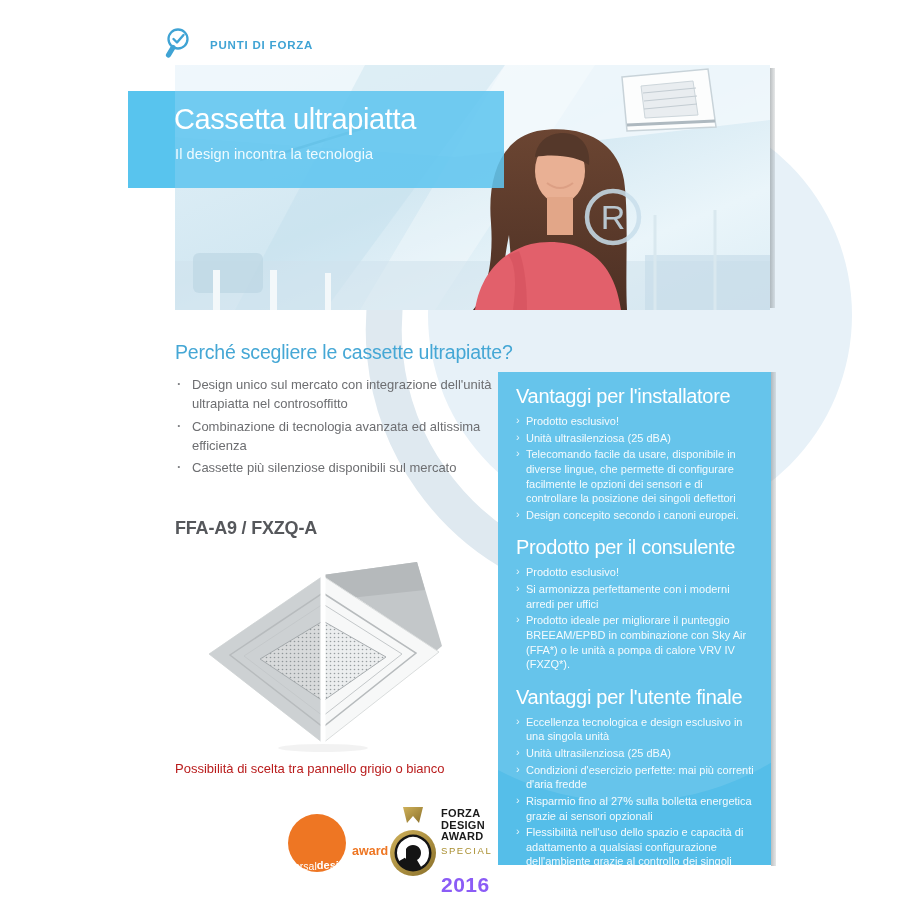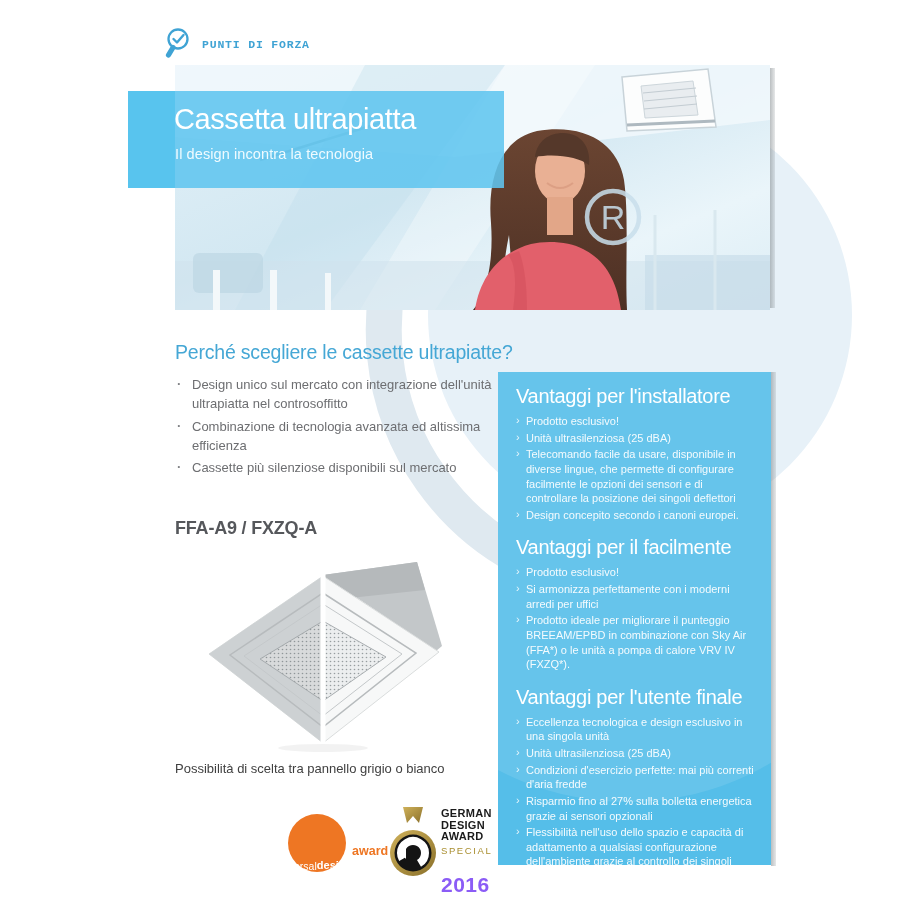--- a/index.html
+++ b/index.html
@@ -8,21 +8,21 @@
     background:#ffffff;
     font-family:"Liberation Sans", sans-serif;
     color:#6d6e71;
   }
   .abs{position:absolute;}
 
   
   #watermark{left:0;top:0;width:900px;height:900px;z-index:1;pointer-events:none;}
 
   
-  #eyebrow{left:163px;top:26px;z-index:6;display:flex;align-items:center;gap:8px;font-family:Liberation Mono, monospace;}
+  #eyebrow{left:163px;top:26px;z-index:6;display:flex;align-items:center;gap:16px;}
   #eyebrow .label{color:#3fa3d4;font-size:11.5px;font-weight:bold;letter-spacing:0.8px;padding-top:4px;}
 
   
   #hero{left:175px;top:65px;width:595px;height:245px;z-index:2;overflow:hidden;}
   #hero svg{display:block;}
   #hero-shadow{left:770px;top:68px;width:5px;height:240px;z-index:5;
     background:linear-gradient(to right,rgba(130,138,142,0.55),rgba(130,138,142,0.2));}
 
   
   #banner{left:128px;top:91px;width:376px;height:97px;z-index:3;
@@ -36,21 +36,21 @@
   
   #why-heading{left:175px;top:341px;z-index:4;color:#45a7d5;font-size:19.5px;letter-spacing:-0.2px;}
   #why-list{left:175px;top:376px;width:335px;z-index:4;list-style:none;margin:0;padding:0;
     font-size:13px;line-height:1.45;color:#6d6e71;}
   #why-list li{position:relative;padding-left:17px;margin-bottom:4px;}
   #why-list li::before{content:"\00B7";position:absolute;left:2px;top:-1px;font-weight:bold;color:#808285;}
 
   
   #model{left:175px;top:518px;z-index:4;color:#55575b;font-size:18px;font-weight:bold;letter-spacing:-0.2px;}
   #product{left:193px;top:560px;width:260px;height:200px;z-index:4;}
-  #caption{left:175px;top:761px;z-index:4;font-size:13px;color:#404040;}
+  #caption{left:175px;top:761px;z-index:4;font-size:13px;color:#b91c1c;}
 
   
   #panel{left:498px;top:372px;width:273px;height:493px;z-index:2;background:#55bee9;
     overflow:hidden;box-sizing:border-box;padding:13px 15px 0 18px;}
   #panel::before{content:"";position:absolute;left:-150px;top:-130px;width:560px;height:560px;
     border-radius:50%;background:rgba(255,255,255,0.10);}
   #panel .section{position:relative;}
   #panel h2{margin:0 0 6px 0;color:#ffffff;font-weight:normal;font-size:20px;letter-spacing:-0.3px;}
   #panel .section + .section h2{margin-top:14px;}
   #panel ul{list-style:none;margin:0;padding:0;font-size:11px;line-height:1.33;
@@ -201,21 +201,21 @@
   <div class="section">
     <h2>Vantaggi per l'installatore</h2>
     <ul>
       <li>Prodotto esclusivo!</li>
       <li>Unità ultrasilenziosa (25 dBA)</li>
       <li>Telecomando facile da usare, disponibile in diverse lingue, che permette di configurare facilmente le opzioni dei sensori e di controllare la posizione dei singoli deflettori</li>
       <li>Design concepito secondo i canoni europei.</li>
     </ul>
   </div>
   <div class="section">
-    <h2>Vantaggi per il facilmente</h2>
+    <h2>Prodotto per il consulente</h2>
     <ul>
       <li>Prodotto esclusivo!</li>
       <li>Si armonizza perfettamente con i moderni arredi per uffici</li>
       <li>Prodotto ideale per migliorare il punteggio BREEAM/EPBD in combinazione con Sky Air (FFA*) o le unità a pompa di calore VRV IV (FXZQ*).</li>
     </ul>
   </div>
   <div class="section">
     <h2>Vantaggi per l'utente finale</h2>
     <ul>
       <li>Eccellenza tecnologica e design esclusivo in una singola unità</li>
@@ -245,19 +245,19 @@
         <stop offset="1" stop-color="#8a702a"></stop>
       </linearGradient>
     </defs>
     <polygon points="13,6 33,6 29,22 23,15 17,22" fill="url(#gold)"></polygon>
     <circle cx="23" cy="52" r="23" fill="url(#gold)"></circle>
     <circle cx="23" cy="52" r="18.5" fill="#141414"></circle>
     <path d="M 23 40 a 12 12 0 1 0 0.01 0" fill="none" stroke="#ffffff" stroke-width="8" stroke-dasharray="56 24" transform="rotate(150 23 52)"></path>
     <polygon points="9,50 16,44 16,58" fill="#ffffff"></polygon>
   </svg>
   <div id="gda-text">
-    <div class="w">GERMAN</div>
+    <div class="w">FORZA</div>
     <div class="w">DESIGN</div>
     <div class="w">AWARD</div>
     <div class="special">SPECIAL</div>
     <div class="year">2016</div>
   </div>
 </div>
 
 </body></html>

